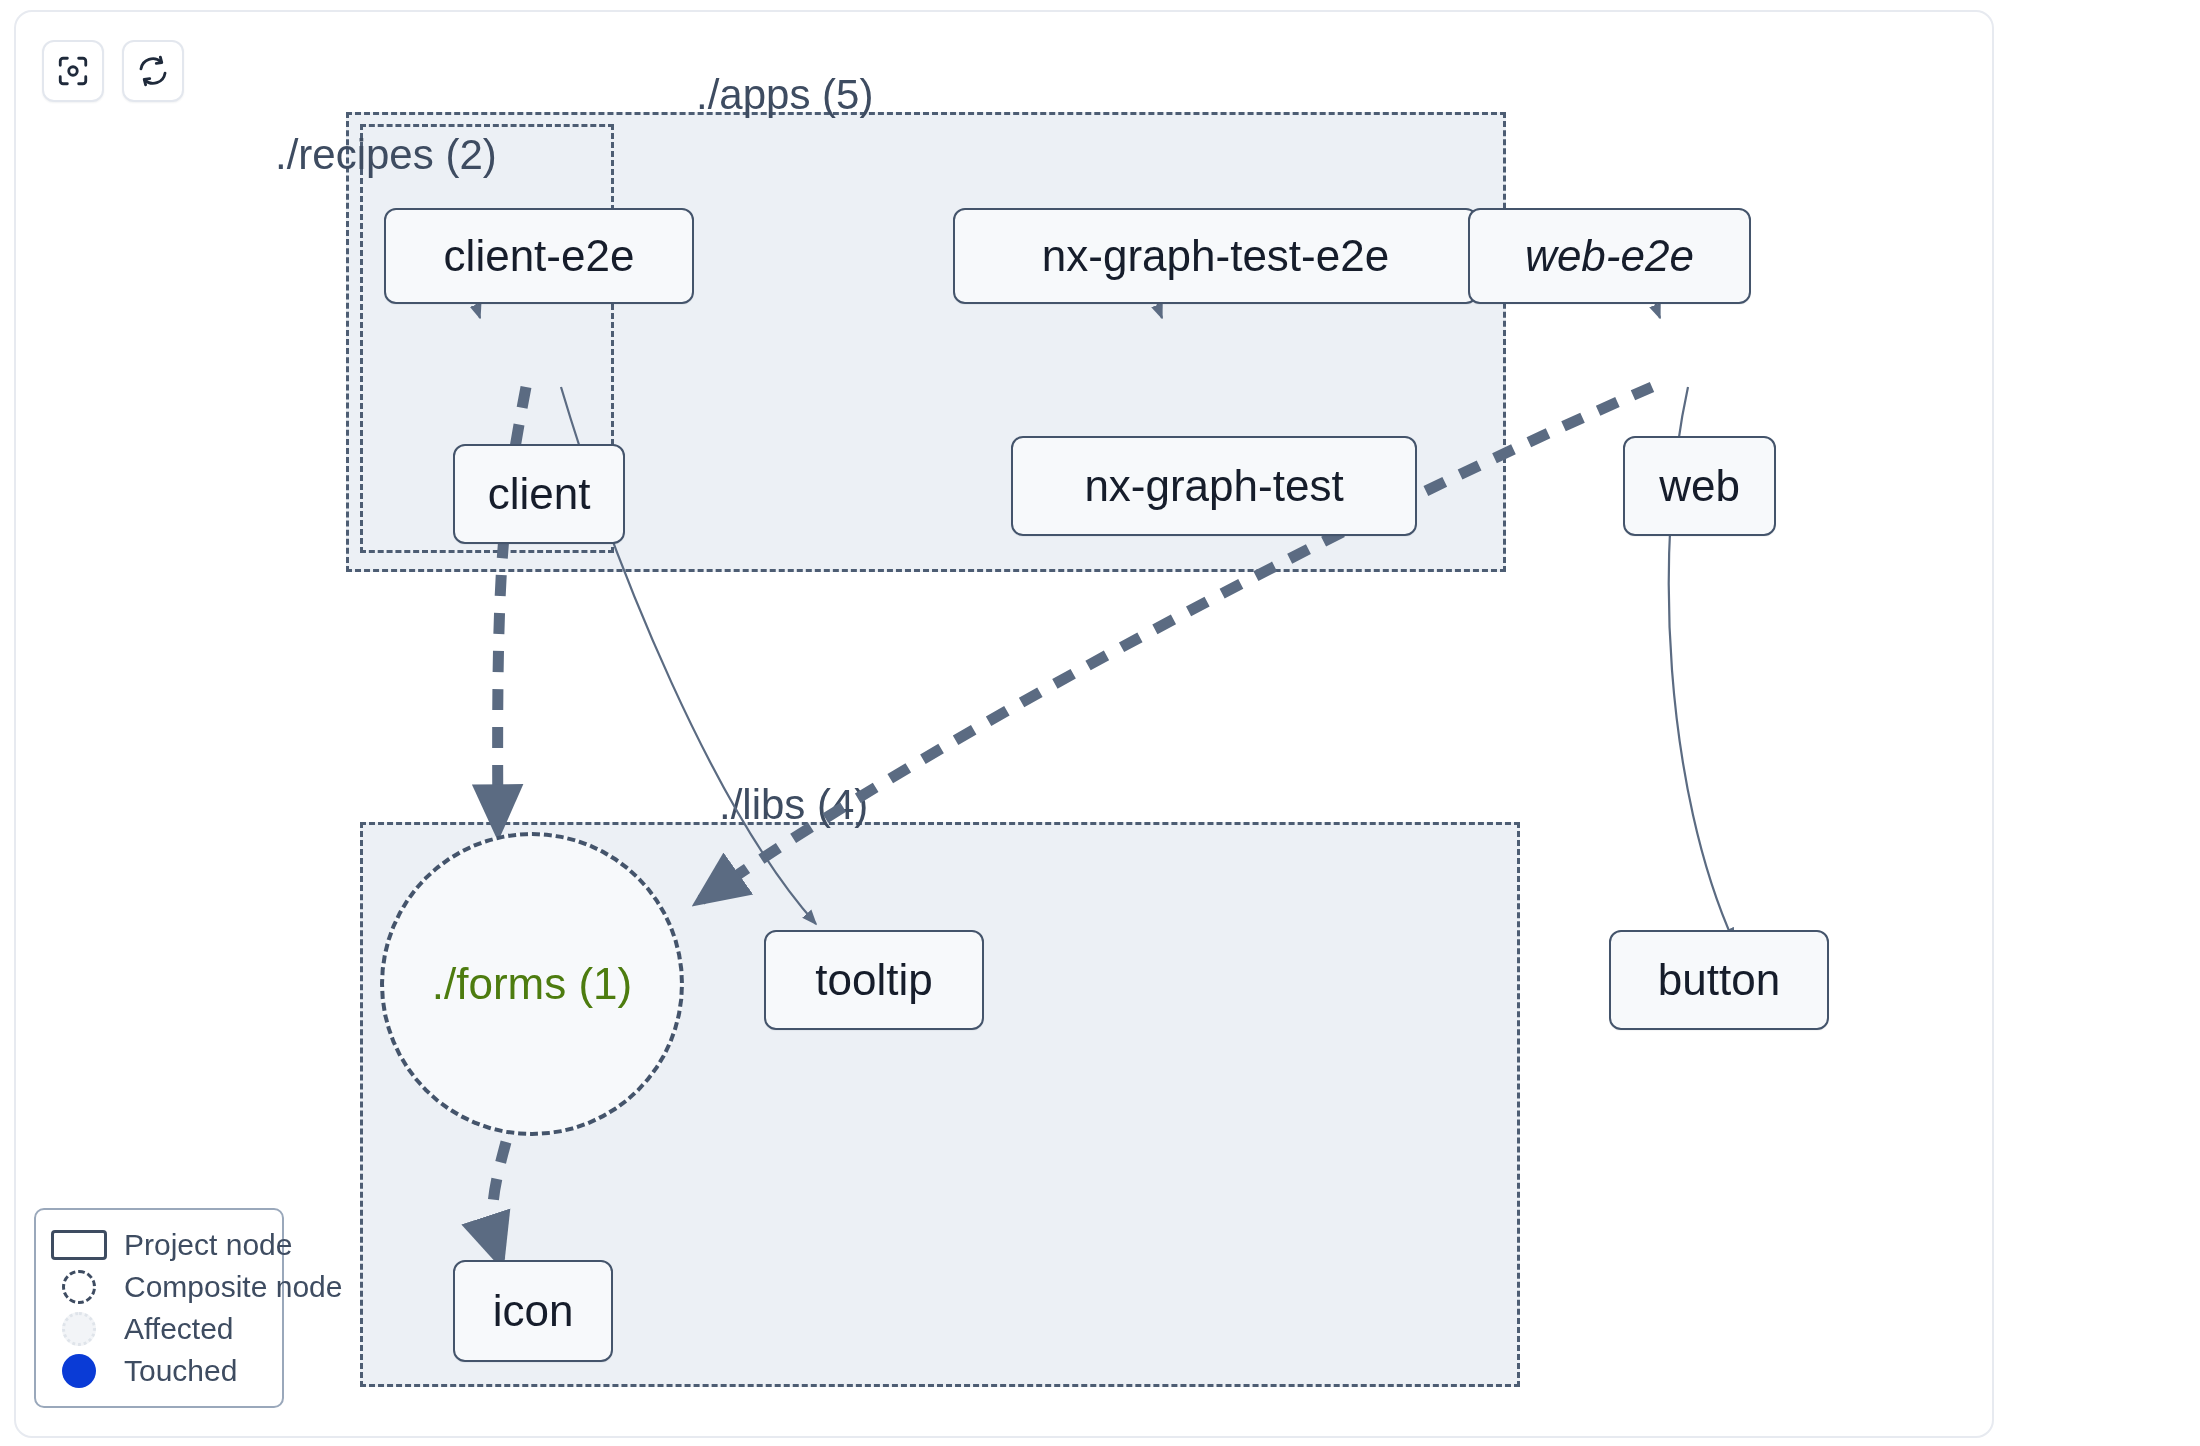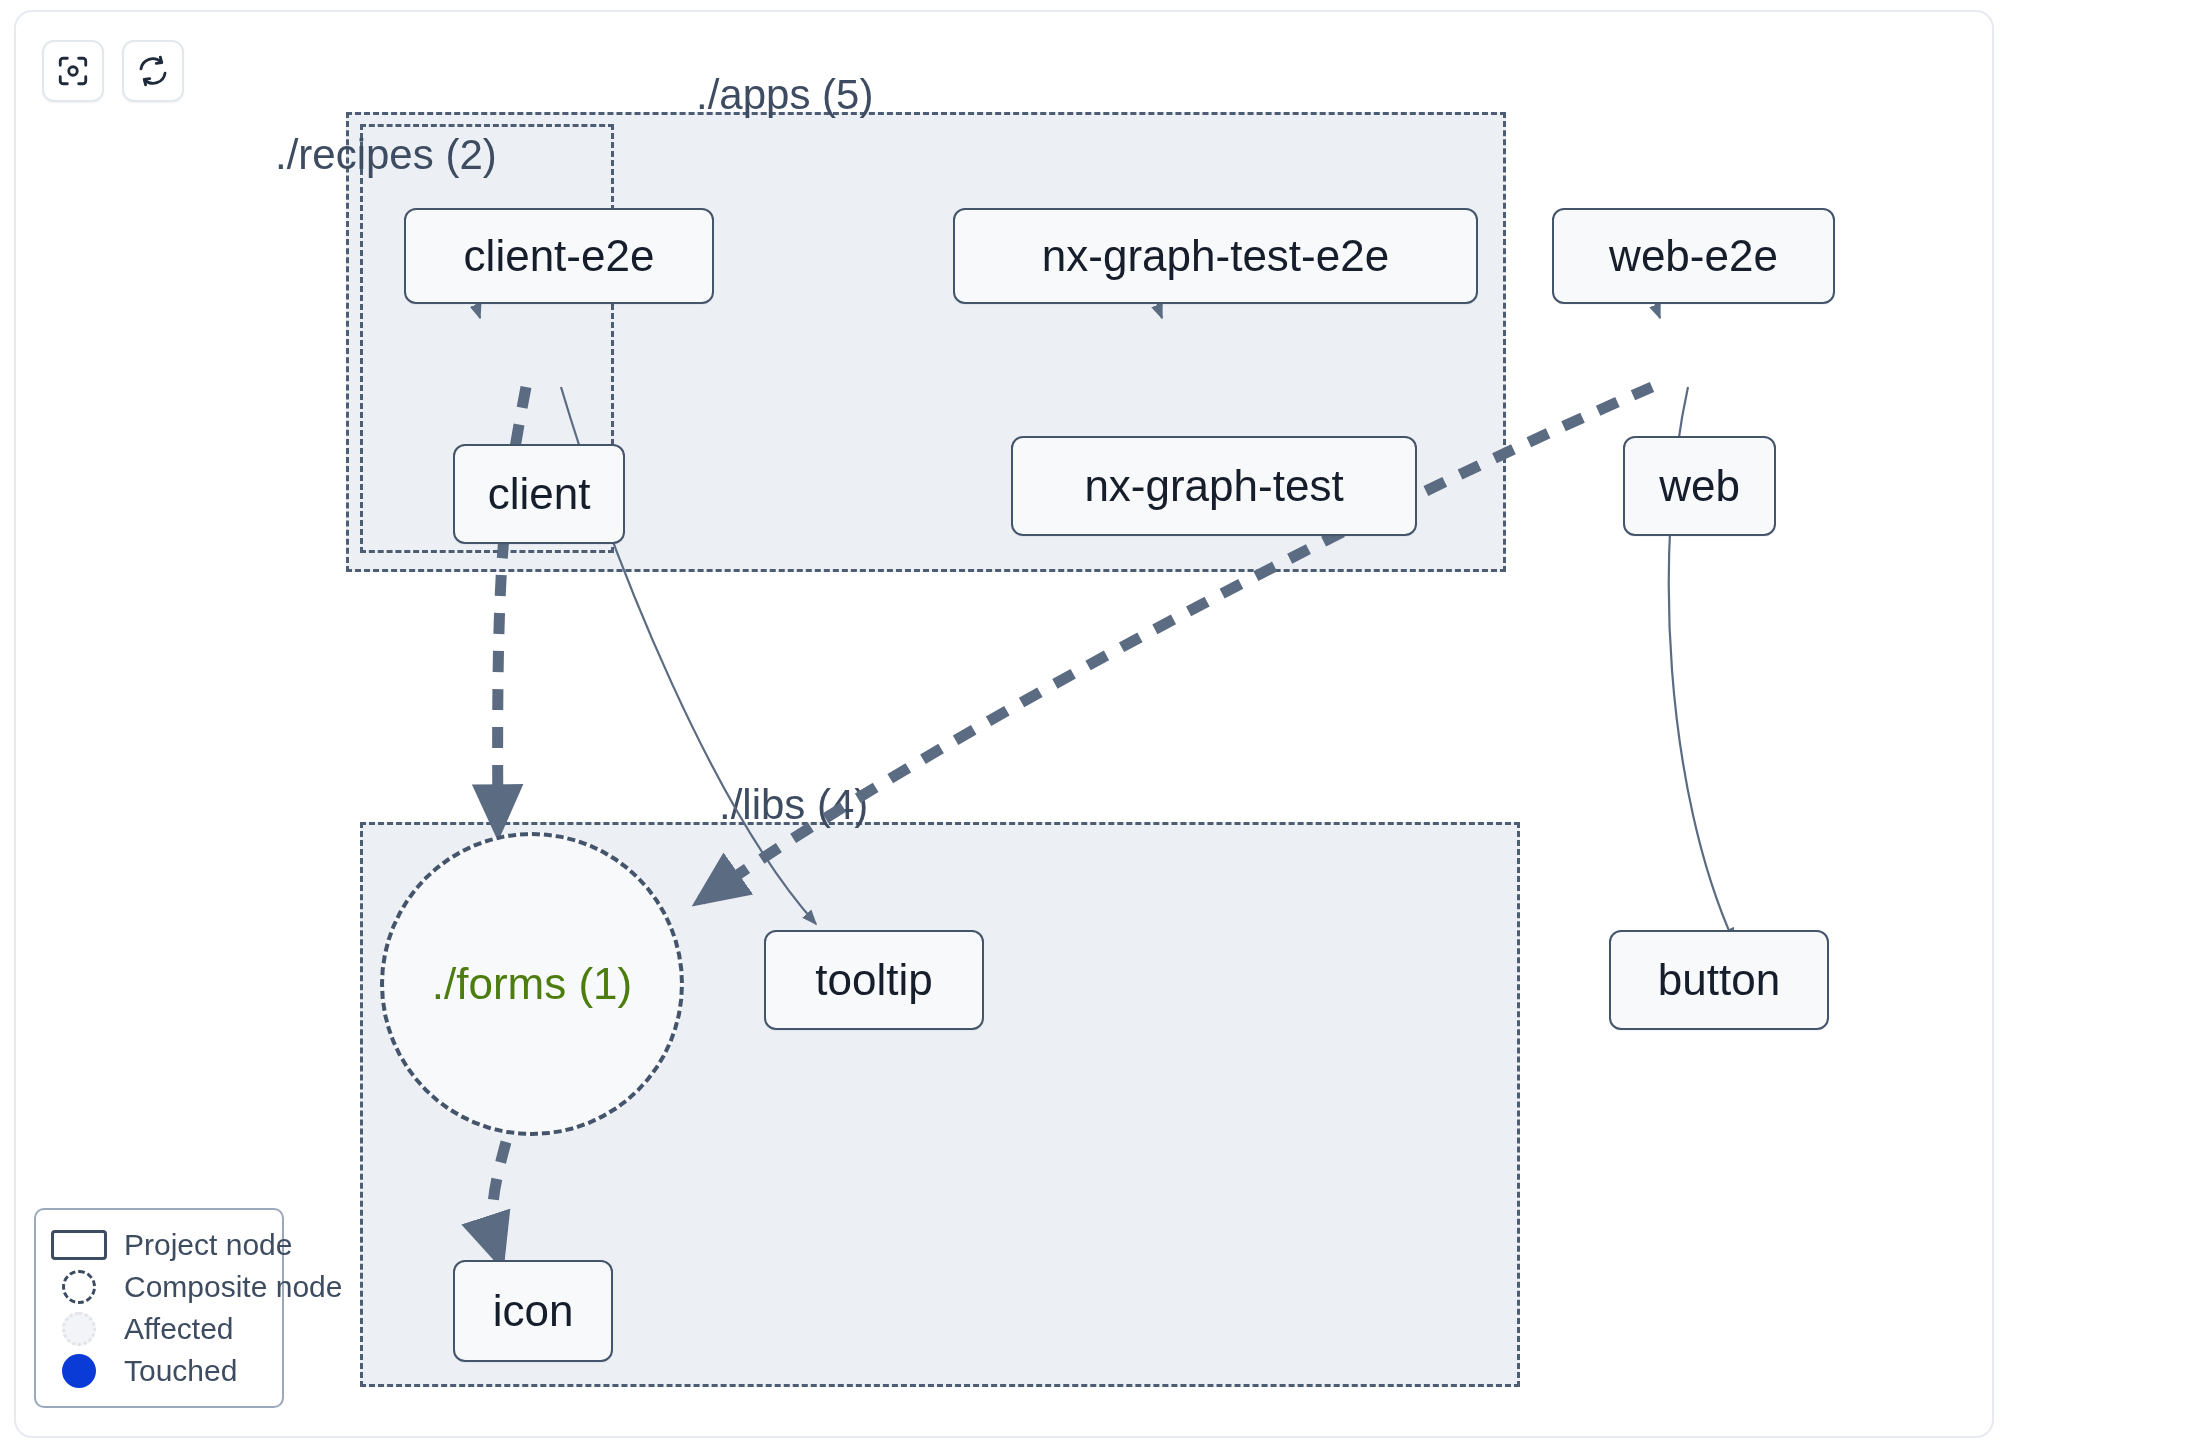--- a/index.html
+++ b/index.html
@@ -226,29 +226,29 @@
 
       <path d="M 1672,375 C 1636,540 1650,780 1718,930" fill="none" stroke="#5b6b82" stroke-width="2.2" marker-end="url(#ah-thin)"></path>
 
       <path d="M 490,1130 C 478,1175 470,1205 484,1248" fill="none" stroke="#5b6b82" stroke-width="11" stroke-dasharray="21 17" marker-end="url(#ah-thick)"></path>
     </svg>
 
     <div class="edge-label" style="left:455px; top:240px; transform: rotate(-95deg);">implicit</div>
     <div class="edge-label" style="left:1133px; top:240px; transform: rotate(-95deg);">implicit</div>
     <div class="edge-label" style="left:1630px; top:240px; transform: rotate(-95deg);">implicit</div>
 
-    <div class="node" style="left:368px; top:196px; width:310px; height:96px;margin-left:20px;">client-e2e</div>
+    <div class="node" style="left:368px; top:196px; width:310px; height:96px;">client-e2e</div>
 
     <div class="node" style="left:437px; top:432px; width:172px; height:100px;">client</div>
 
     <div class="node" style="left:937px; top:196px; width:525px; height:96px;">nx-graph-test-e2e</div>
 
     <div class="node" style="left:995px; top:424px; width:406px; height:100px;">nx-graph-test</div>
 
-    <div class="node" style="left:1536px; top:196px; width:283px; height:96px;">web-e2e</div>
+    <div class="node" style="left:1452px; top:196px; width:283px; height:96px;font-style:italic;">web-e2e</div>
 
     <div class="node" style="left:1607px; top:424px; width:153px; height:100px;">web</div>
 
     <div class="composite-node" style="left:364px; top:820px; width:304px; height:304px;">./forms (1)</div>
 
     <div class="node" style="left:748px; top:918px; width:220px; height:100px;">tooltip</div>
 
     <div class="node" style="left:1593px; top:918px; width:220px; height:100px;">button</div>
 
     <div class="node" style="left:437px; top:1248px; width:160px; height:102px;">icon</div>

